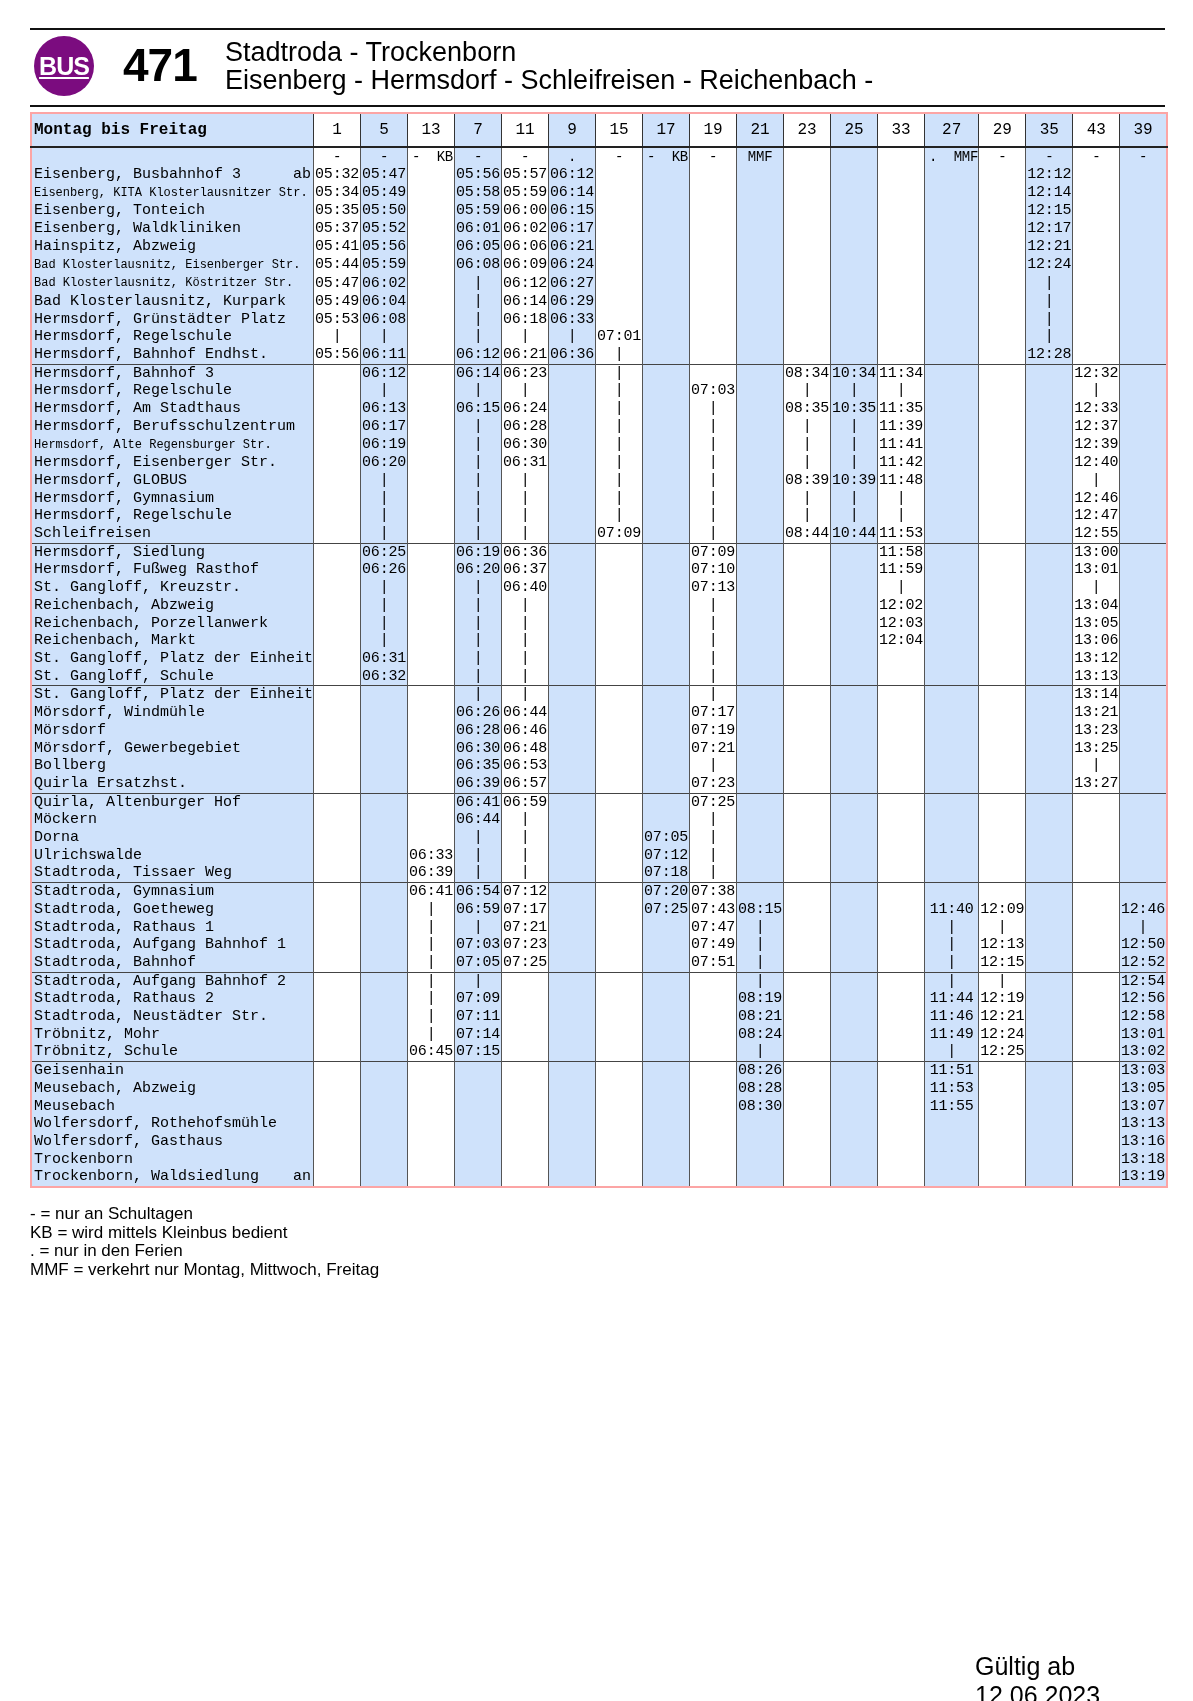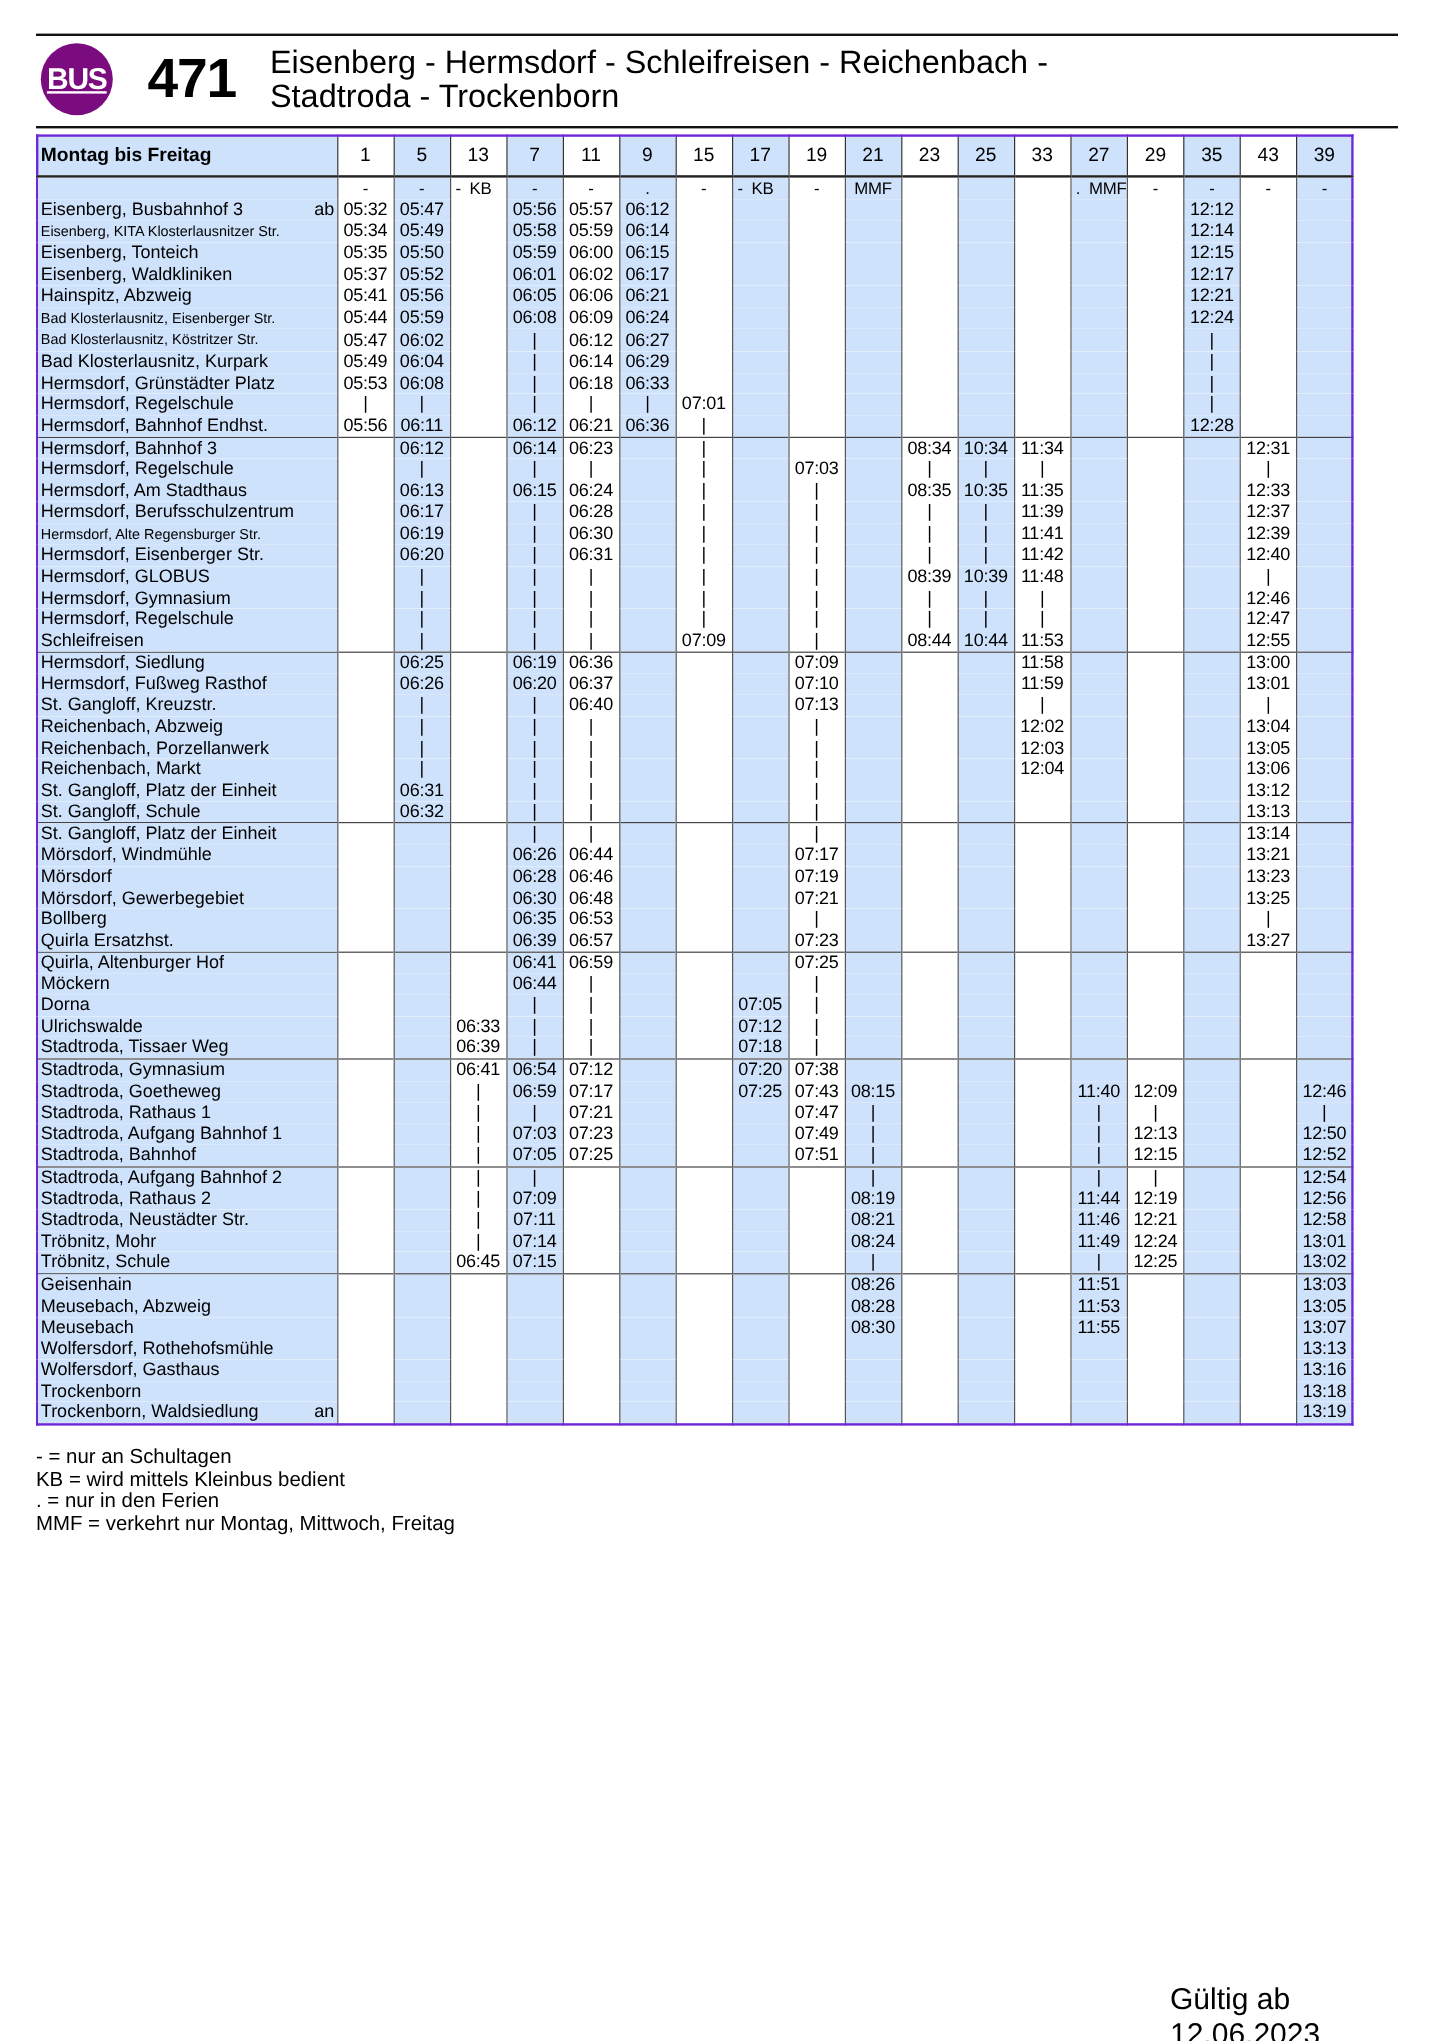--- a/index.html
+++ b/index.html
@@ -2,21 +2,21 @@
 <html><head>
 <meta charset="utf-8">
 <style>
   html, body { margin:0; padding:0; background:#fff; }
   body { width:1193px; height:1701px; position:relative; font-family:"Liberation Sans", sans-serif; color:#000; overflow:hidden; }
   .rule-top { position:absolute; left:30px; top:28px; width:1135px; height:0; border-top:2px solid #111; }
   .rule-mid { position:absolute; left:30px; top:105px; width:1135px; height:0; border-top:2px solid #111; }
   .logo { position:absolute; left:34px; top:36px; width:60px; height:60px; border-radius:50%; background:#7b0c7f; color:#fff; font-weight:bold; font-size:25px; display:flex; align-items:center; justify-content:center; letter-spacing:-1px;text-decoration:underline; }
   .line-no { position:absolute; left:123px; top:42px; font-size:46px; font-weight:bold; letter-spacing:-1px; line-height:1; }
   .title { position:absolute; left:225px; top:38px; font-size:27px; line-height:28px; }
-  table.tt { position:absolute; left:30px; top:112px; border-collapse:collapse; table-layout:fixed; font-size:15px; border:2px solid #6d28d9; }
+  table.tt { position:absolute; left:30px; top:112px; border-collapse:collapse; table-layout:fixed; font-size:15px; border:2px solid #fca5a5;font-family:Liberation Mono, monospace; }
   table.tt td, table.tt th { padding:0; overflow:hidden; white-space:nowrap; }
   table.tt col.stop { width:250px; }
   table.tt col.c { width:47px; }
   .hdr th { height:32px; font-weight:normal; font-size:16px; text-align:center; border:1px solid #333; border-bottom:2px solid #222; }
   .hdr th.stophdr { text-align:left; font-weight:bold; padding-left:2px; }
   .blue { background:#cfe2fb; }
   .white { background:#fff; }
   td.cell { border-left:1px solid #555; border-right:1px solid #555; text-align:center; height:17.7px; line-height:17.7px; font-size:15px; letter-spacing:-0.2px; }
   td.stop { border-right:1px solid #555; padding-left:2px !important; height:17.7px; line-height:17.7px; position:relative; }
   td.stop .small { font-size:12px; }
@@ -29,22 +29,22 @@
 </style>
 </head>
 <body>
 
 <div class="rule-top"></div>
 <div class="logo">
     <span>BUS</span>
   </div>
 <div class="line-no">471</div>
 <div class="title">
+  <div>Stadtroda - Trockenborn</div>
   <div>Eisenberg - Hermsdorf - Schleifreisen - Reichenbach -</div>
-  <div>Stadtroda - Trockenborn</div>
 </div>
 <div class="rule-mid"></div>
 
 <table class="tt" id="tt">
   <colgroup id="cols">
       <col class="stop">
       <col class="c">
       <col class="c">
       <col class="c">
       <col class="c">
@@ -350,21 +350,21 @@
         <td class="cell white">|</td>
         <td class="cell blue"></td>
         <td class="cell white"></td>
         <td class="cell blue"></td>
         <td class="cell white">08:34</td>
         <td class="cell blue">10:34</td>
         <td class="cell white">11:34</td>
         <td class="cell blue"></td>
         <td class="cell white"></td>
         <td class="cell blue"></td>
-        <td class="cell white">12:31</td>
+        <td class="cell white">12:32</td>
         <td class="cell blue"></td>
       </tr>
       <tr>
         <td class="stop blue"><span>Hermsdorf, Regelschule</span></td>
         <td class="cell white"></td>
         <td class="cell blue">|</td>
         <td class="cell white"></td>
         <td class="cell blue">|</td>
         <td class="cell white">|</td>
         <td class="cell blue"></td>

